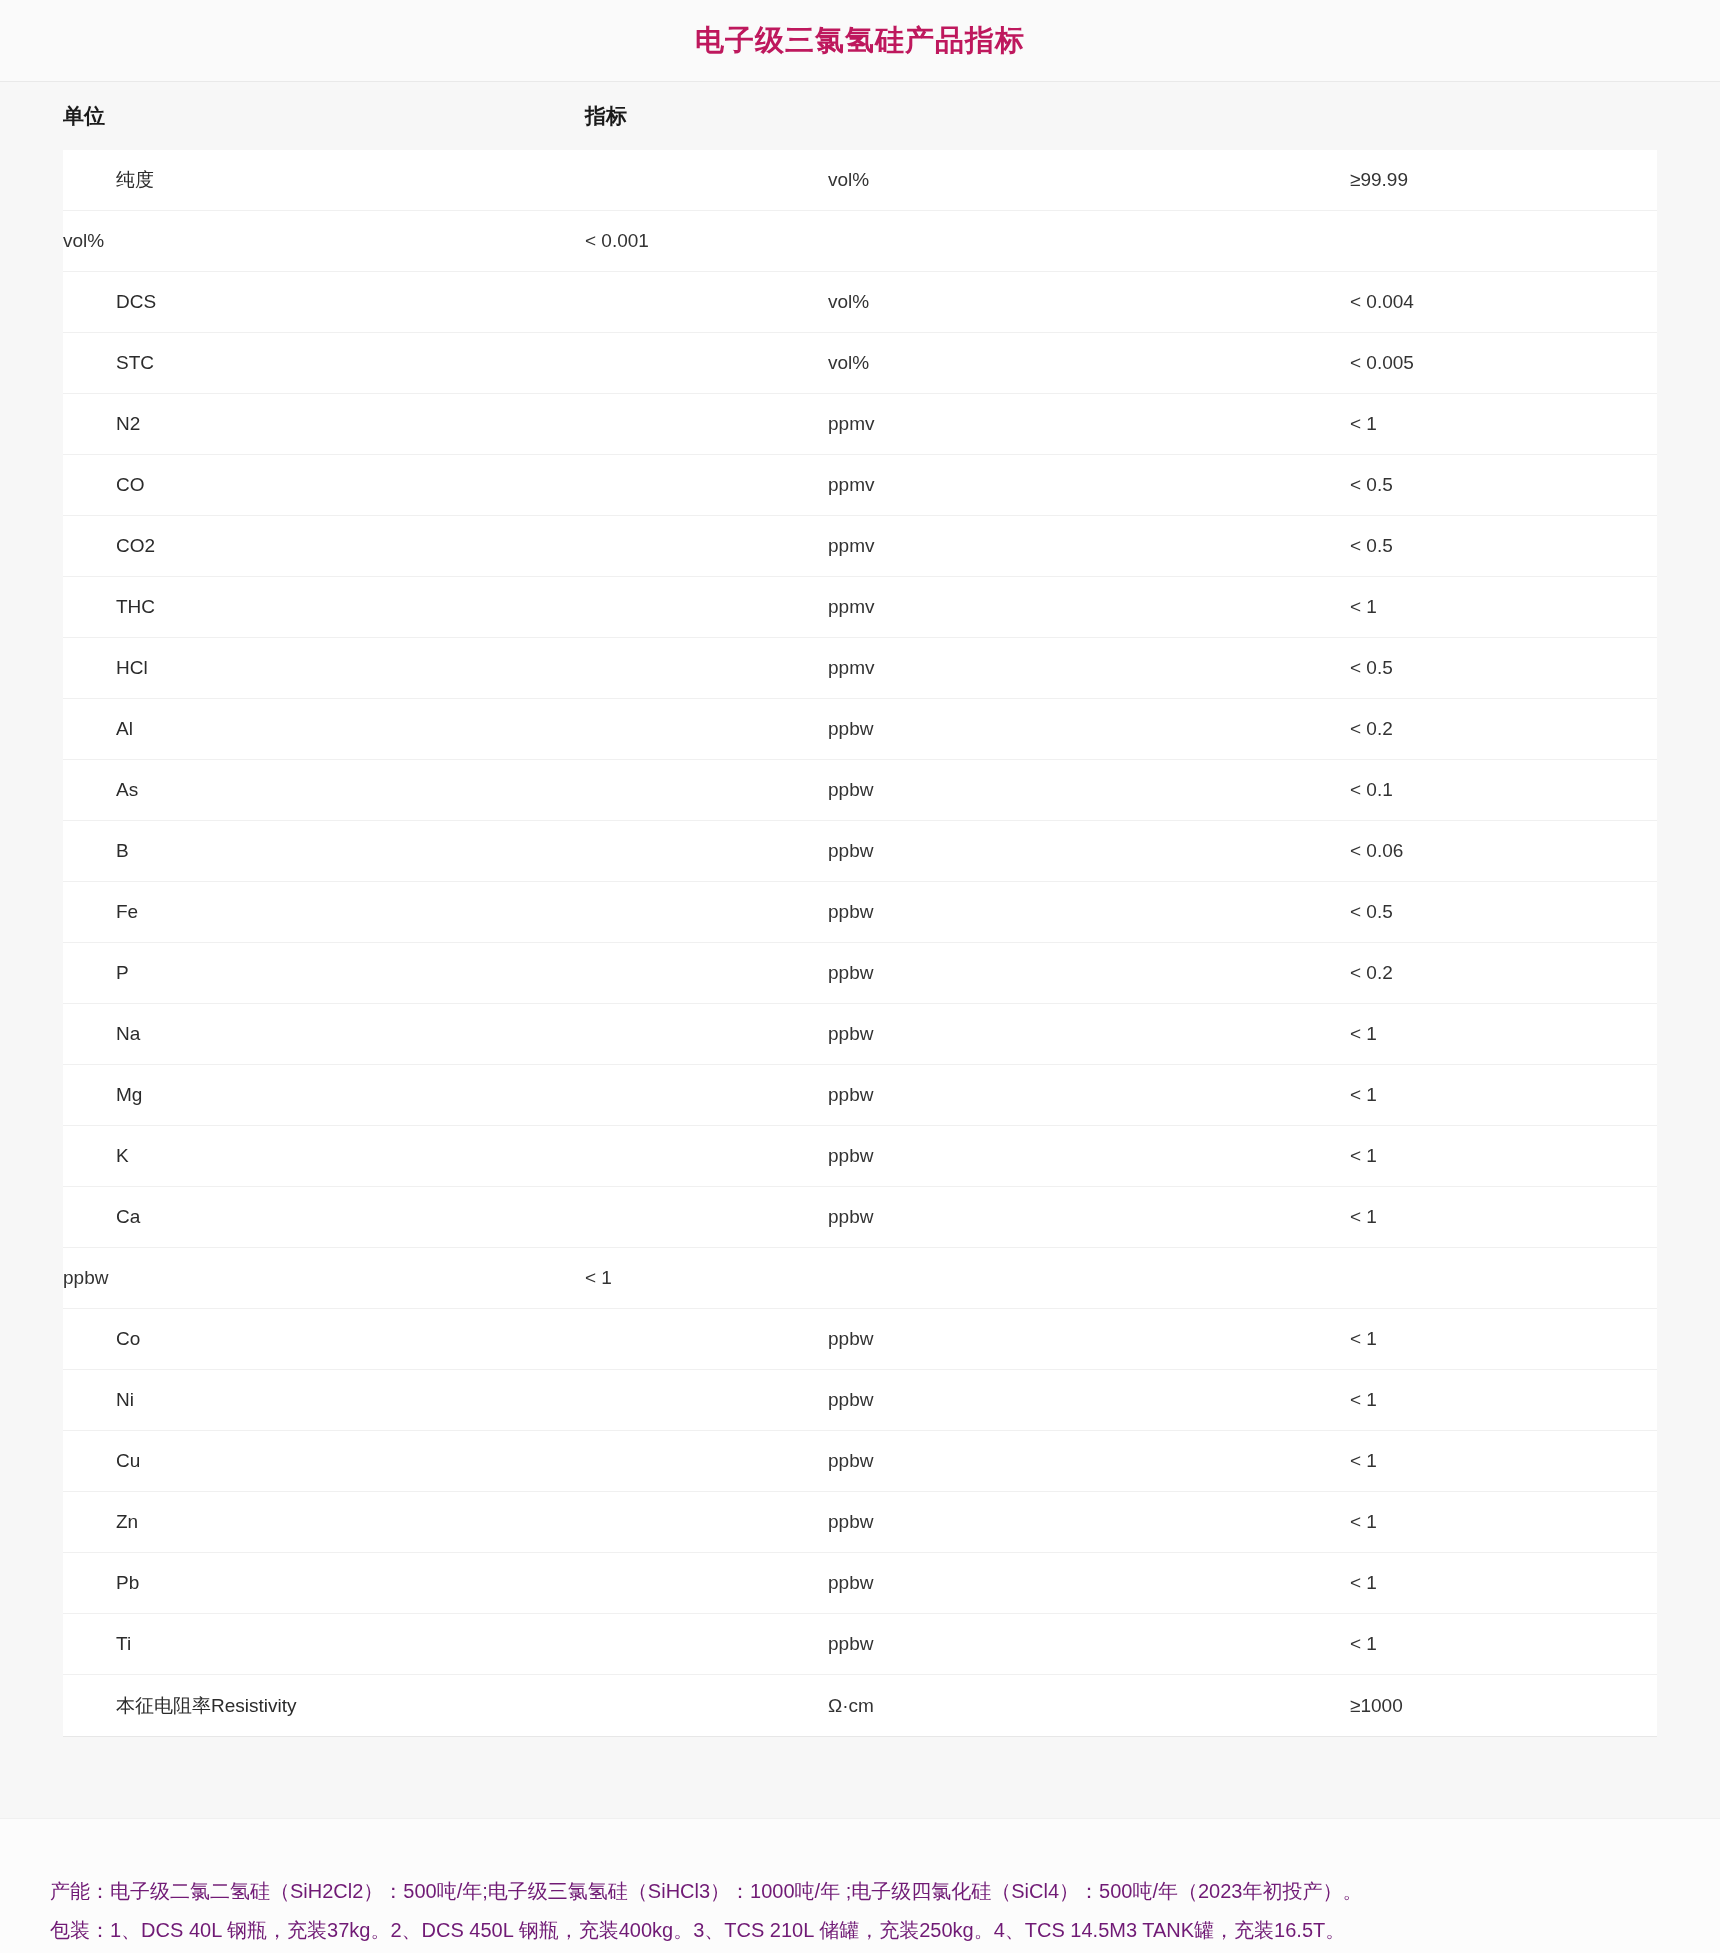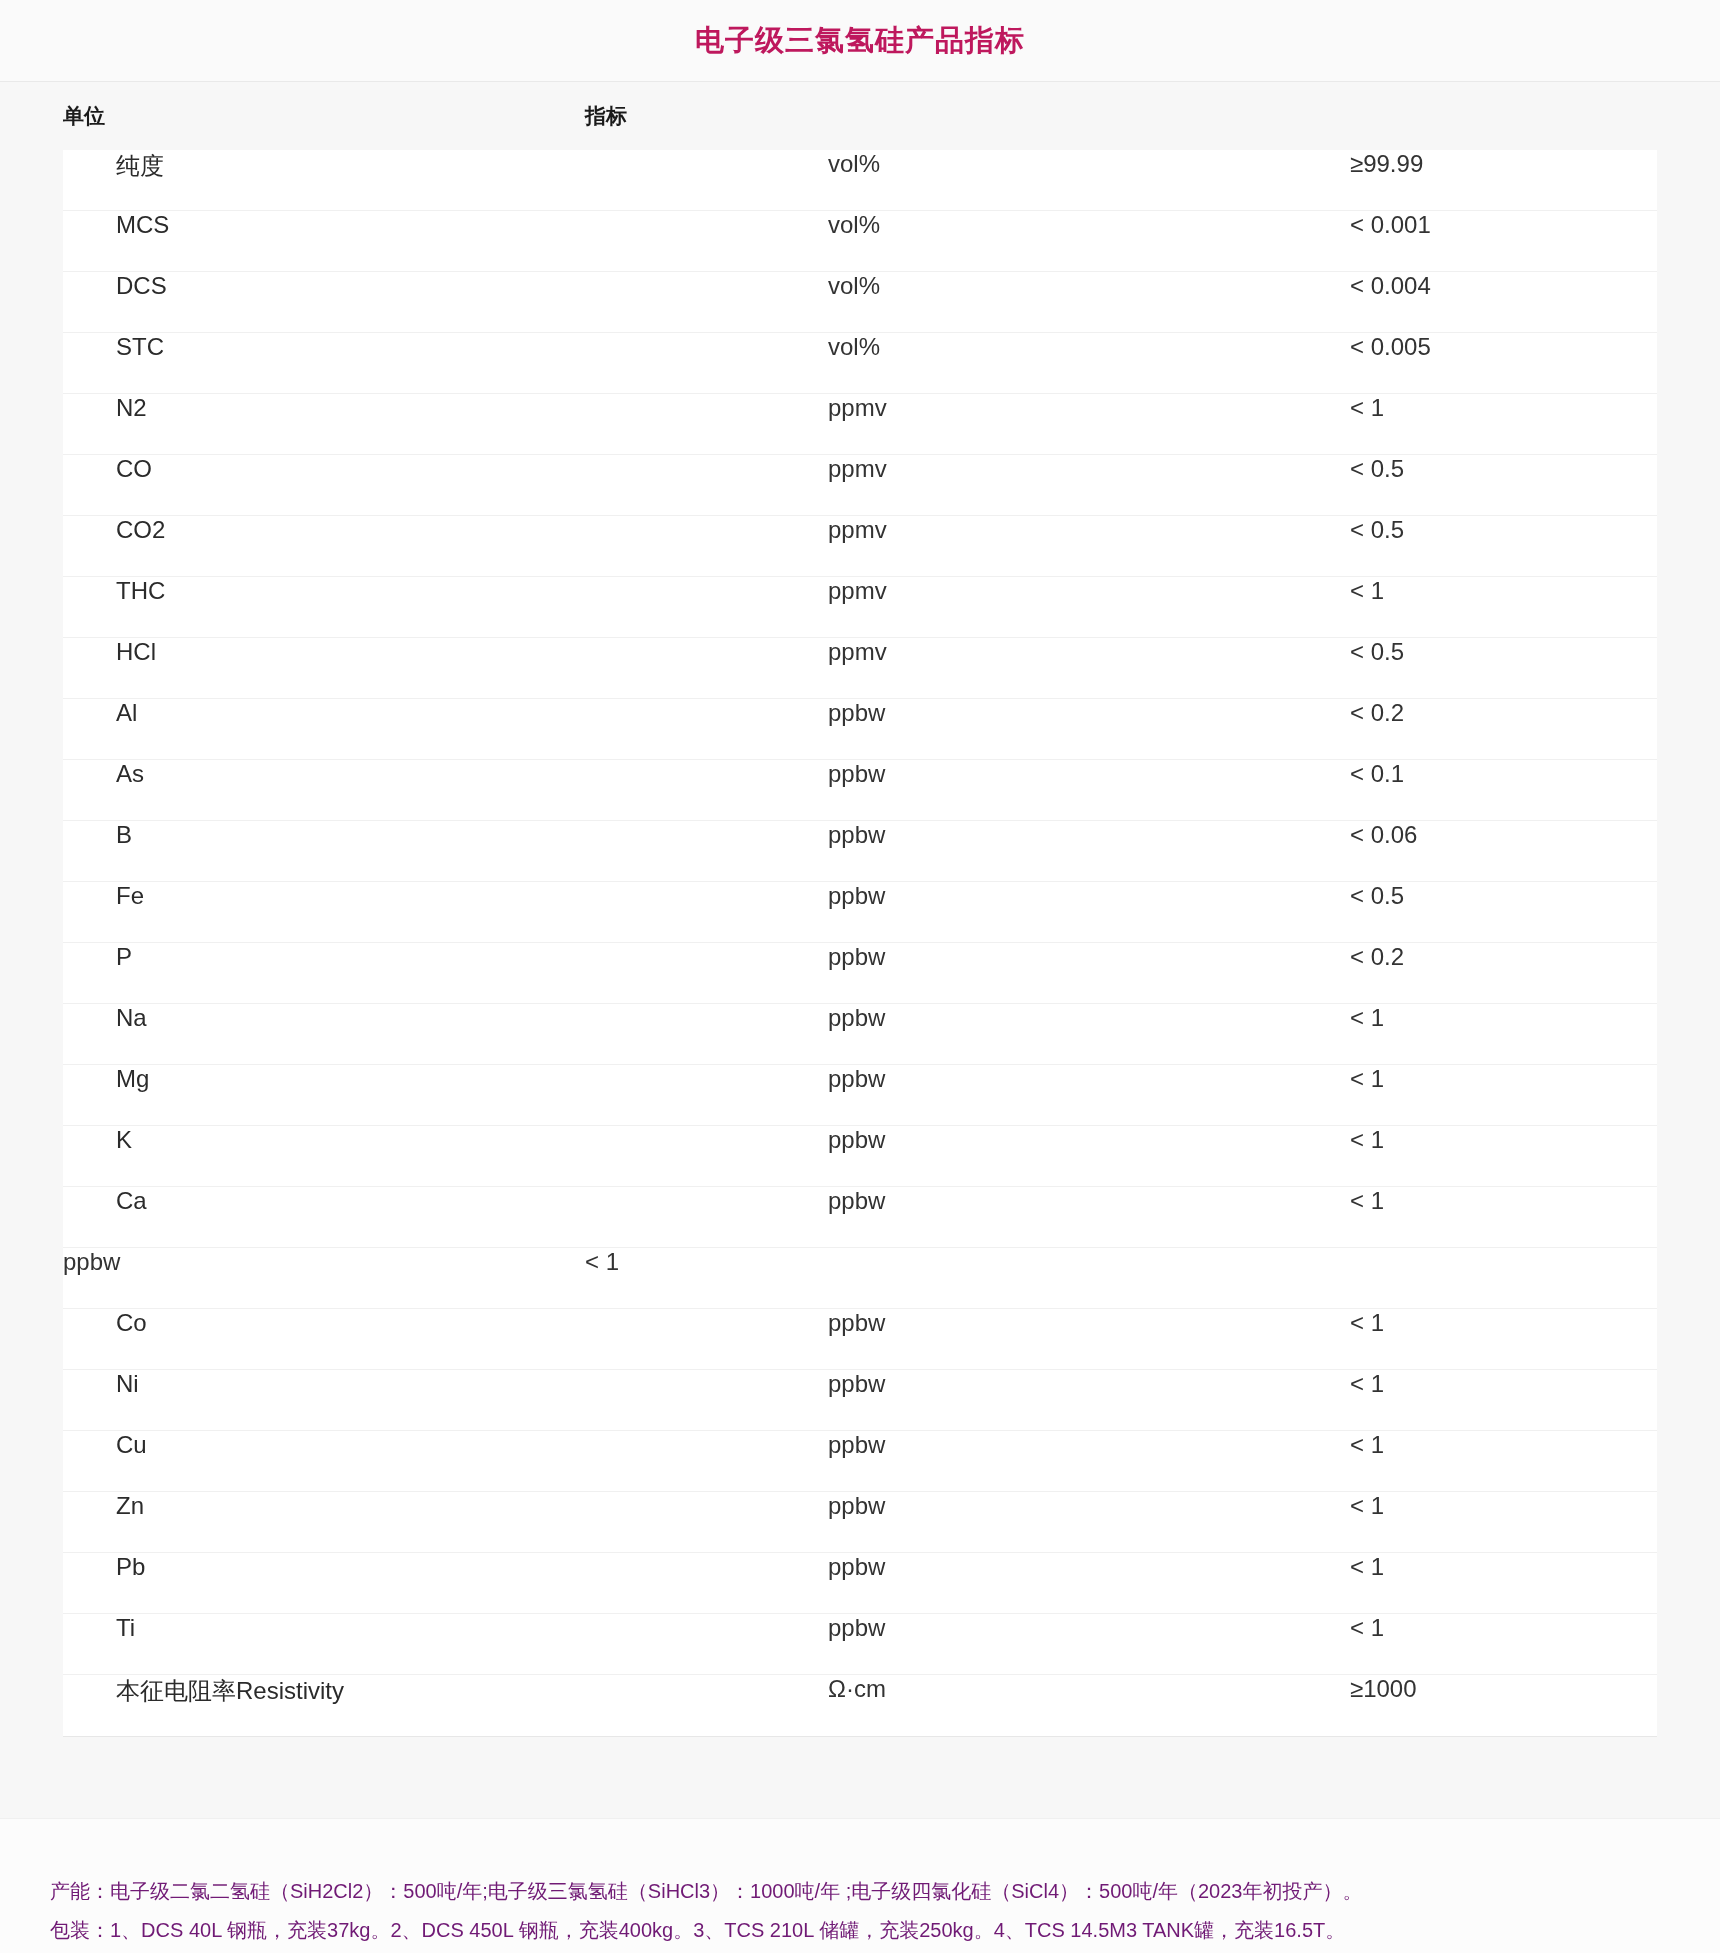--- a/index.html
+++ b/index.html
@@ -22,23 +22,23 @@
     height:68px;display:flex;align-items:center;
     font-size:21px;font-weight:bold;color:#1a1a1a;
   }
   .cell{box-sizing:border-box;}
   .c1{width:765px;padding-left:53px;}
   .c2{width:522px;}
   .c3{flex:1;}
   .tbody{border-bottom:1px solid #e7e7e7;}
   .trow{
     height:61px;box-sizing:border-box;background:#ffffff;
-    display:flex;
+    display:flex;align-items:center;
     border-bottom:1px solid #f0f0f0;
-    font-size:24px;color:#333333;
+    font-size:19px;color:#333333;
   }
   .trow:last-child{border-bottom:none;}
   .trow .c1{color:#2b2b2b;}
   .footer{
     position:absolute;left:0;right:0;top:1818px;bottom:0;
     background:#fcfcfc;border-top:1px solid #f0f0f0;
     box-sizing:border-box;padding:58px 50px 0 50px;
     font-size:20px;color:#701a75;
   }
   .footer-line{line-height:28px;}
@@ -56,21 +56,20 @@
     <div class="cell c2">单位</div>
     <div class="cell c3">指标</div>
   </div>
   <div class="tbody">
       <div class="trow">
         <div class="cell c1">纯度</div>
         <div class="cell c2">vol%</div>
         <div class="cell c3">≥99.99</div>
       </div>
       <div class="trow">
-        <div class="cell c1">MCS</div>
         <div class="cell c2">vol%</div>
         <div class="cell c3">&lt; 0.001</div>
       </div>
       <div class="trow">
         <div class="cell c1">DCS</div>
         <div class="cell c2">vol%</div>
         <div class="cell c3">&lt; 0.004</div>
       </div>
       <div class="trow">
         <div class="cell c1">STC</div>

